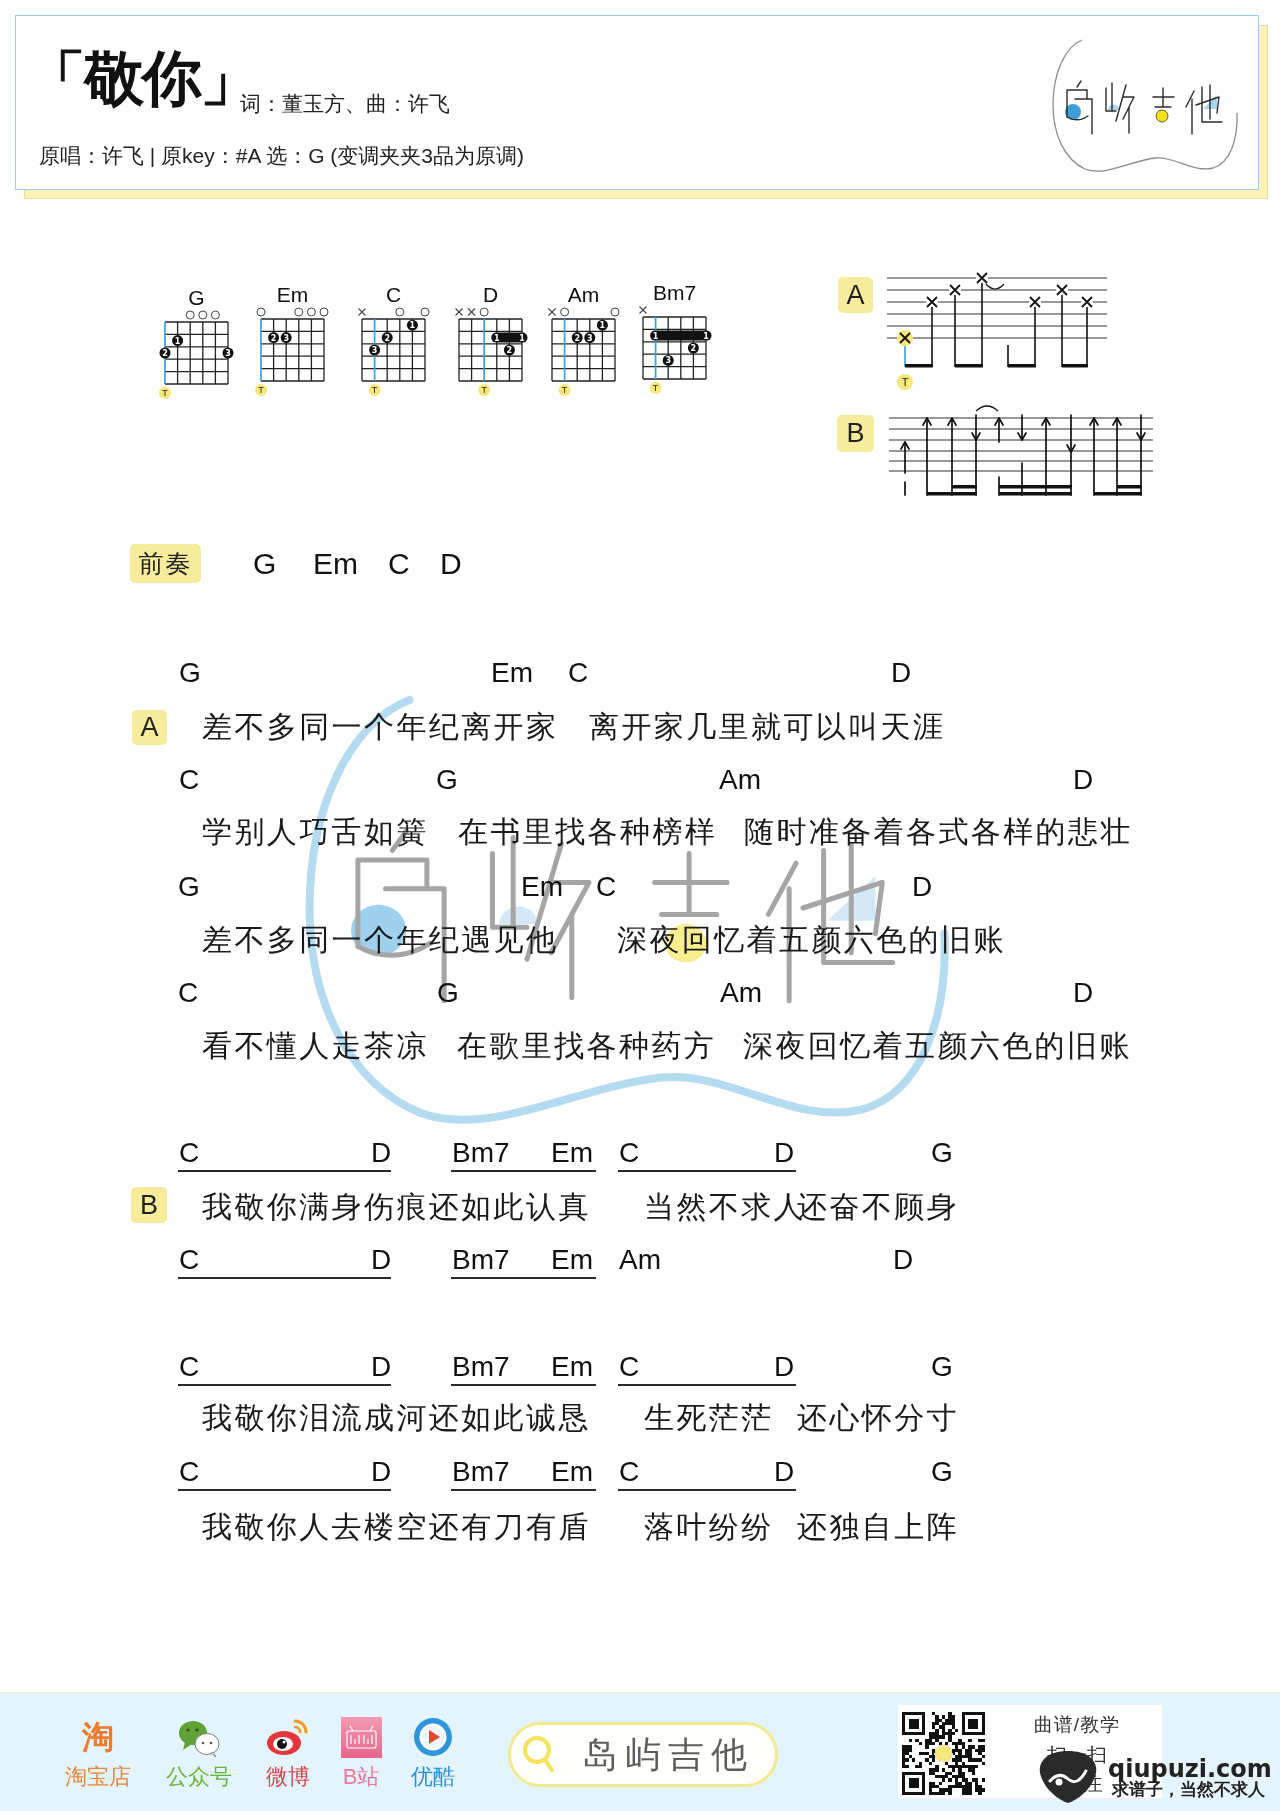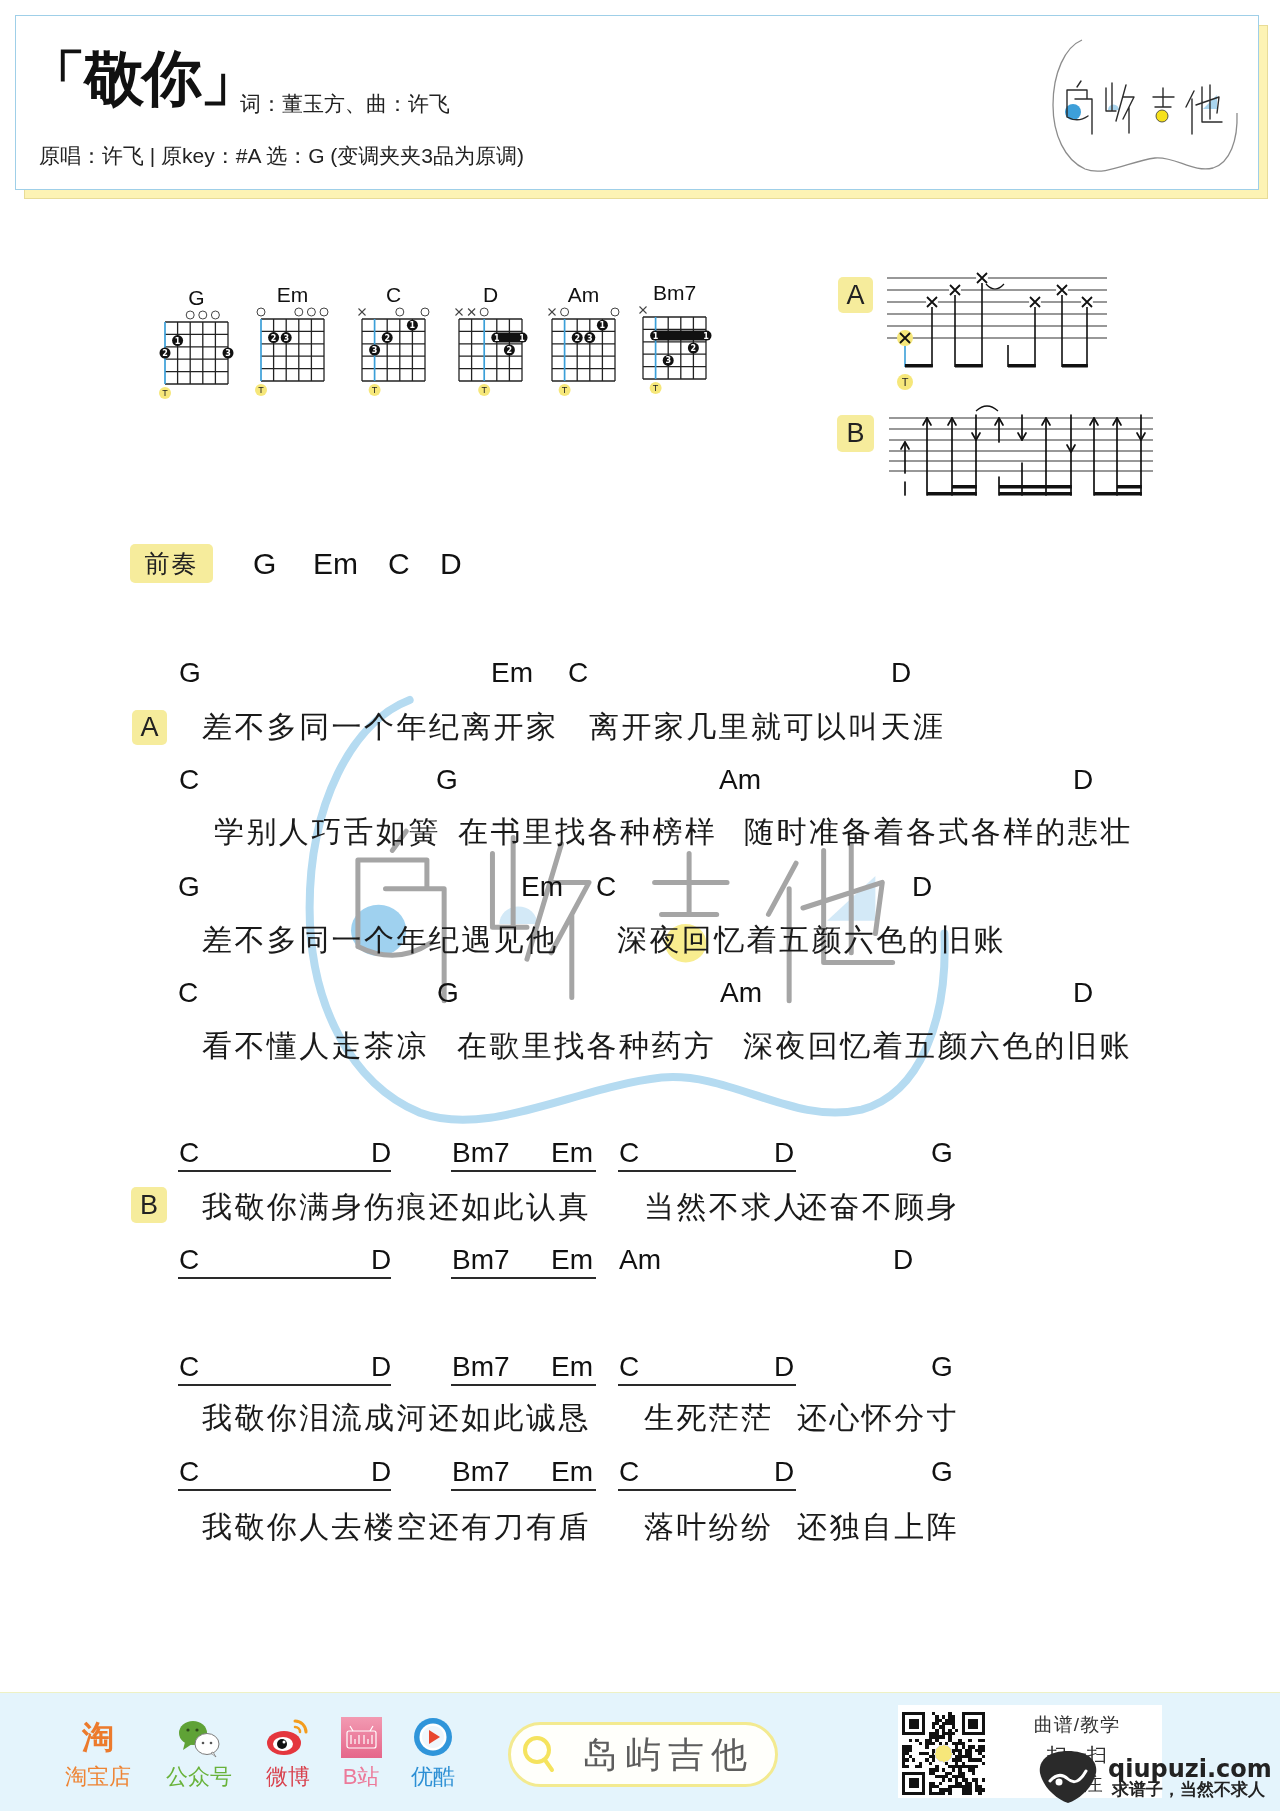--- a/index.html
+++ b/index.html
@@ -368,21 +368,21 @@
       <rect x="107" y="97" width="49.8" height="3.5"></rect>
         <rect x="132" y="90" width="24.8" height="3.5"></rect>
       <rect x="179" y="97" width="72.8" height="3.5"></rect>
         <rect x="179" y="90" width="72.8" height="3.5"></rect>
       <rect x="274" y="97" width="47.8" height="3.5"></rect>
         <rect x="297" y="90" width="24.8" height="3.5"></rect>
     </g>
     <path d="M156,16 Q167,6 178,16" fill="none" stroke="#111" stroke-width="1.2"></path>
   </svg>
 
-  <div class="badge" style="left:130px;top:544px;width:83px;height:39px;line-height:39px;font-size:25px;letter-spacing:2px">前奏</div>
+  <div class="badge" style="left:130px;top:544px;width:71px;height:39px;line-height:39px;font-size:25px;letter-spacing:2px">前奏</div>
   <div class="row" style="top:546px;height:36px">
     <span class="intro-chord" style="left:253px">G</span>
     <span class="intro-chord" style="left:313px">Em</span>
     <span class="intro-chord" style="left:388px">C</span>
     <span class="intro-chord" style="left:440px">D</span>
   </div>
 
   <div class="badge" style="left:132px;top:710px;width:35px;height:35px;line-height:35px;font-size:27px">A</div>
 
   <div class="row" style="top:657px;height:32px">
@@ -396,21 +396,21 @@
     <span class="lyric" style="left:202px">差不多同一个年纪离开家</span>
   </div>
 
   <div class="row" style="top:764px;height:32px">
     <span class="chord" style="left:179px">C</span>
     <span class="chord" style="left:436px">G</span>
     <span class="chord" style="left:719px">Am</span>
     <span class="chord" style="left:1073px">D</span>
   </div>
   <div class="row" style="top:814px;height:36px">
-    <span class="lyric" style="left:214px">学别人巧舌如簧</span>
+    <span class="lyric" style="left:202px">学别人巧舌如簧</span>
     <span class="lyric" style="left:744px">随时准备着各式各样的悲壮</span>
     <span class="lyric" style="left:458px">在书里找各种榜样</span>
   </div>
 
   <div class="row" style="top:871px;height:32px">
     <span class="chord" style="left:178px">G</span>
     <span class="chord" style="left:521px">Em</span>
     <span class="chord" style="left:596px">C</span>
     <span class="chord" style="left:912px">D</span>
   </div>

